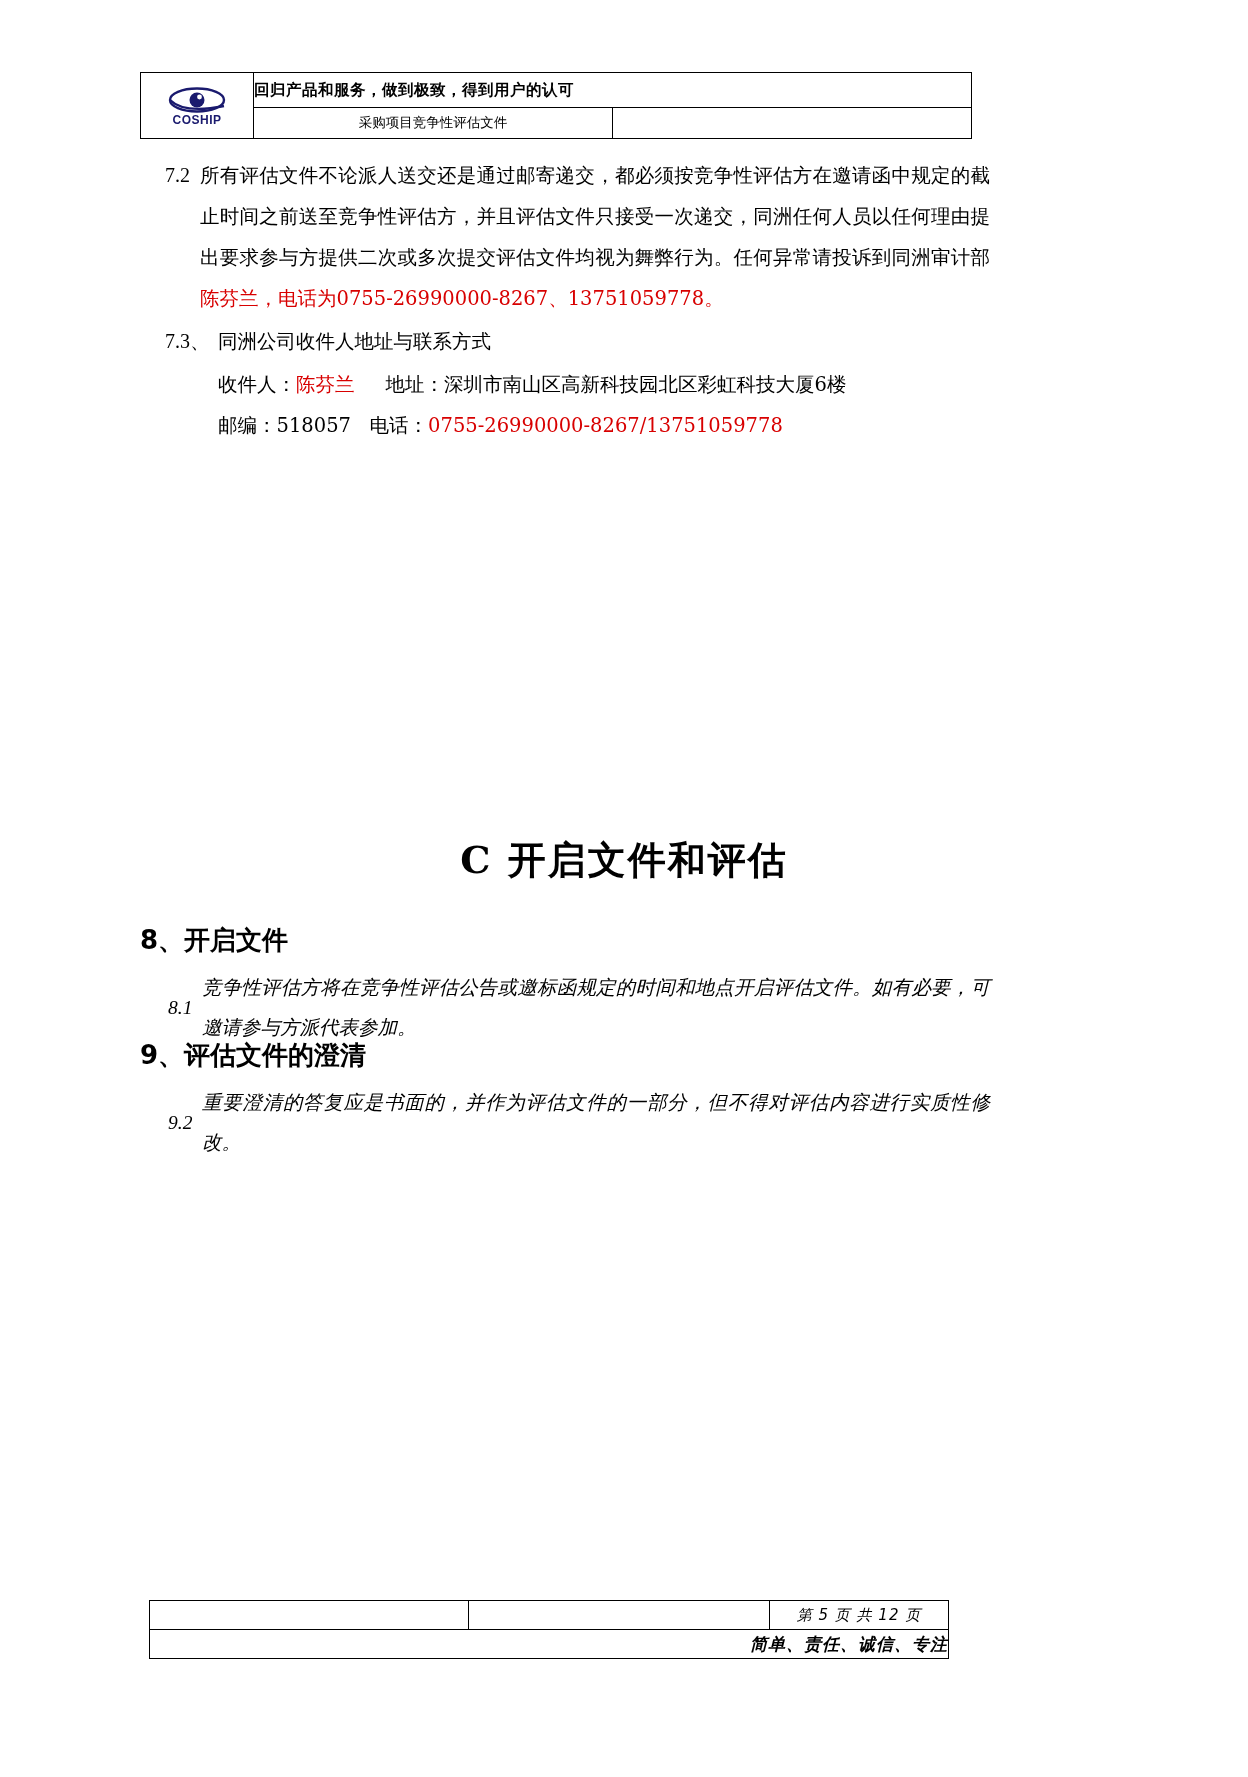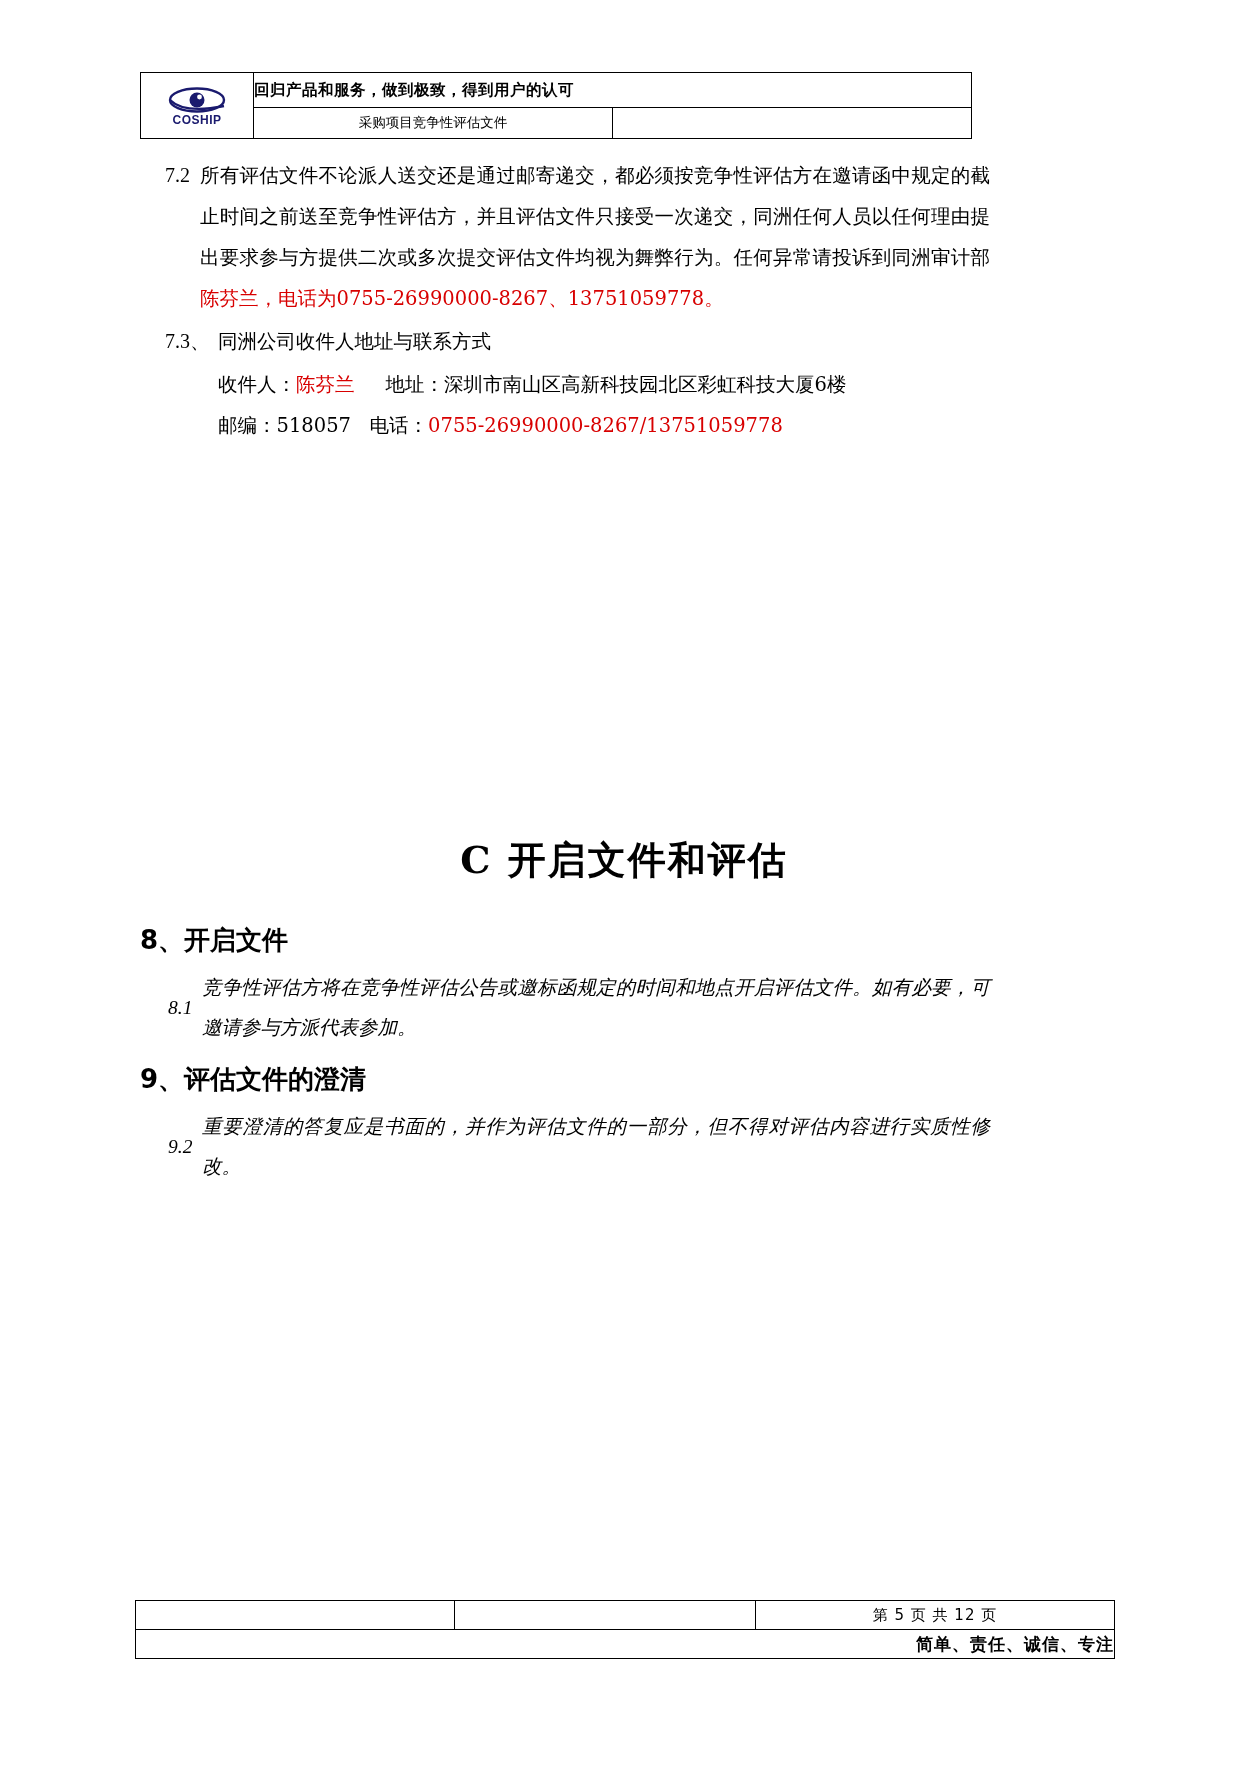--- a/index.html
+++ b/index.html
@@ -145,46 +145,47 @@
     margin: 8px 0 10px 0;
     padding-left: 0;
   }
 
   .block {
     position: absolute;
     left: 140px;
     width: 850px;
   }
   #block-8 { top: 915px; }
-  #block-9 { top: 1054px; }
+  #block-9 { top: 1030px; }
 
   .clause2 {
     display: flex;
     align-items: center;
     font-style: italic;
   }
   .clause2 .clause-num {
     width: 62px;
     padding-left: 28px;
     font-size: 19.5px;
     line-height: 40px;
   }
   .clause2 .clause-body {
     font-size: 19.5px;
     line-height: 40px;
   }
 
   
   .footer-table {
     position: absolute;
-    left: 135px;
+    left: 149px;
     top: 1600px;
-    width: 980px;
+    width: 800px;
     border-collapse: collapse;
     table-layout: fixed;
+    font-style: italic;
   }
   .footer-table td {
     border: 1px solid #000000;
     padding: 0;
     height: 28px;
     vertical-align: middle;
   }
   .ft-blank1 { width: 318px; }
   .ft-blank2 { width: 300px; }
   .ft-page {

